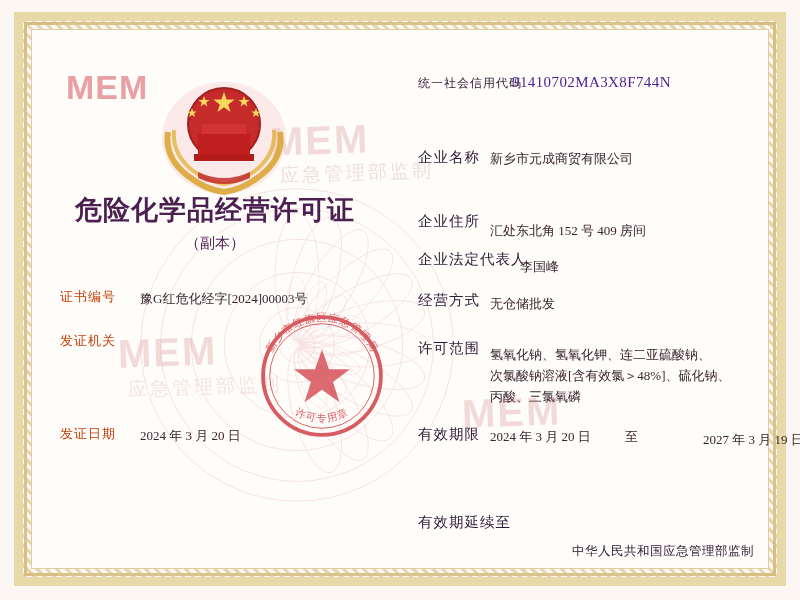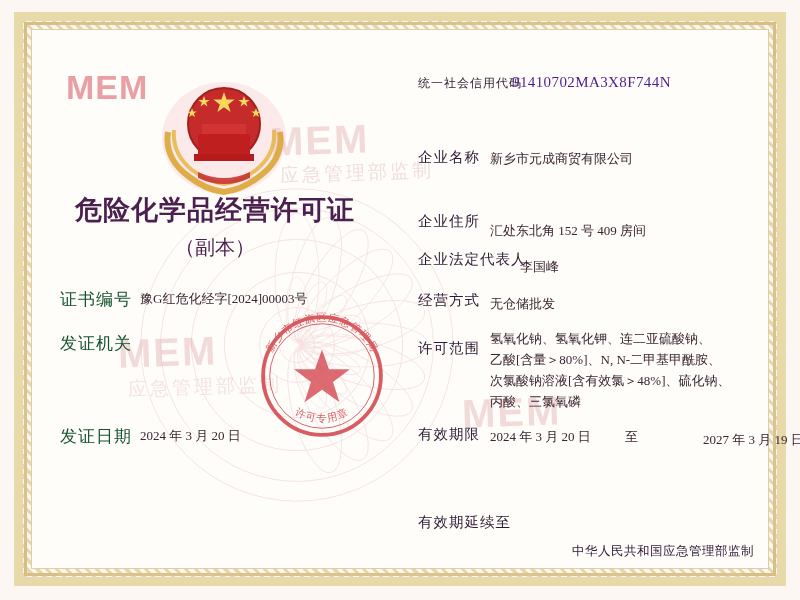--- a/index.html
+++ b/index.html
@@ -123,29 +123,29 @@
     font-weight: bold;
     letter-spacing: 1px;
     color: #4b1f4f;
     font-family: "Liberation Serif", serif;
   }
   .title-sub {
     position: absolute;
     left: 60px; top: 234px;
     width: 310px;
     text-align: center;
-    font-size: 20px;
+    font-size: 15px;
     color: #4b1f4f;
   }
 
   
   .lf {
     position: absolute;
-    font-size: 17px;
-    color: #14532d;
+    font-size: 13px;
+    color: #c2410c;
     letter-spacing: 1px;
     white-space: nowrap;
   }
   .lf-value {
     position: absolute;
     font-size: 13px;
     color: #3a2430;
     white-space: nowrap;
   }
 
@@ -318,23 +318,22 @@
   <div class="rl" style="left:418px; top:199px;margin-top:13px;">企业住所</div>
   <div class="rv" style="left:490px; top:222px;">汇处东北角 152 号 409 房间</div>
 
   <div class="rl" style="left:418px; top:250px;">企业法定代表人</div>
   <div class="rv" style="left:520px; top:258px;">李国峰</div>
 
   <div class="rl" style="left:418px; top:291px;">经营方式</div>
   <div class="rv" style="left:490px; top:295px;">无仓储批发</div>
 
   <div class="rl" style="left:418px; top:339px;">许可范围</div>
-  <div style="position:absolute; left:490px; top:328px; width:280px;">
+  <div style="position:absolute; left:490px; top:344px; width:280px;">
     <span class="scope-line rv" style="position:static;">氢氧化钠、氢氧化钾、连二亚硫酸钠、</span>
-    <span class="scope-line rv" style="position:static;">乙酸[含量＞80%]、N, N-二甲基甲酰胺、</span>
     <span class="scope-line rv" style="position:static;">次氯酸钠溶液[含有效氯＞48%]、硫化钠、</span>
     <span class="scope-line rv" style="position:static;">丙酸、三氯氧磷</span>
   </div>
 
   <div class="rl" style="left:418px; top:425px;">有效期限</div>
   <div class="rv" style="left:490px; top:428px;">2024 年 3 月 20 日</div>
   <div class="rv" style="left:625px; top:428px;">至</div>
   <div class="rv" style="left:672px; top:431px;margin-left:31px;">2027 年 3 月 19 日</div>
 
   <div class="rl" style="left:418px; top:472px;margin-top:41px;">有效期延续至</div>

